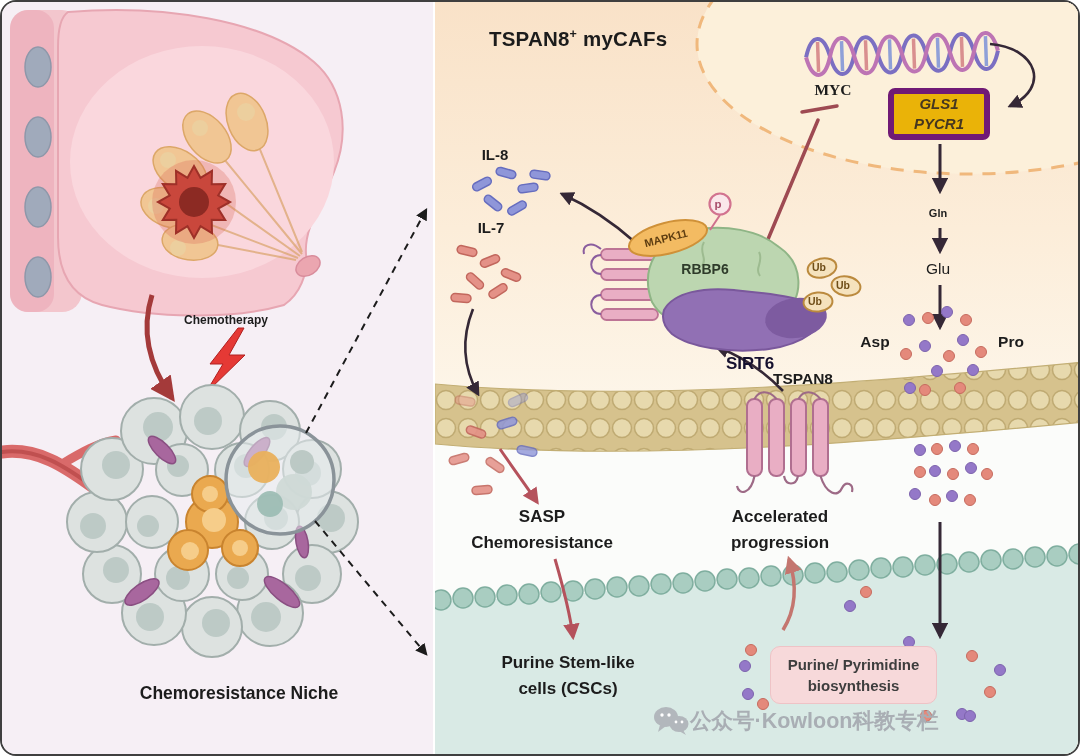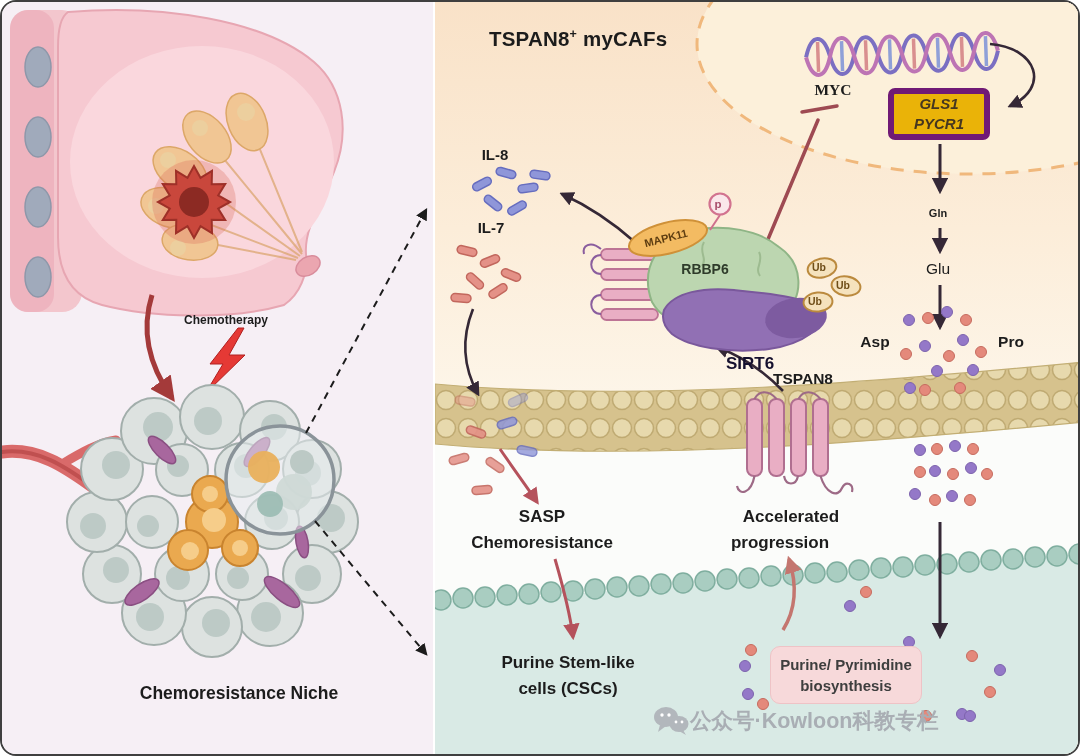--- a/index.html
+++ b/index.html
@@ -9,21 +9,21 @@
   .panel-right{position:absolute;left:431px;top:0;width:649px;height:756px;background:#fdf4e7;border-left:2px solid #ffffff;box-sizing:border-box;}
   .panel-left svg,.panel-right svg{position:absolute;left:0;top:0;display:block;}
   .lbl{position:absolute;transform:translate(-50%,-50%);color:#1c1c1c;white-space:nowrap;z-index:5;line-height:1.1;}
   .b{font-weight:bold;}
   .title{transform:translate(0,-50%);font-size:20.5px;font-weight:bold;letter-spacing:.2px;margin-left:37px;}
   .title sup{font-size:12.5px;font-weight:bold;}
   .title .suffix{margin-left:6px;}
   .gbox{position:absolute;display:flex;flex-direction:column;align-items:center;justify-content:center;z-index:5;box-sizing:border-box;}
   .gls{left:886px;top:86px;width:102px;height:52px;background:#eab308;border:6px solid #701a75;border-radius:7px;}
   .gls div{font-style:italic;font-weight:bold;font-size:15px;color:#46371f;line-height:1.35;}
-  .purine{left:768px;top:644px;width:152px;height:58px;background:#f7d9da;border:1.5px solid #eec3c6;border-radius:10px;}
+  .purine{left:768px;top:644px;width:167px;height:58px;background:#f7d9da;border:1.5px solid #eec3c6;border-radius:10px;}
   .purine div{font-size:15px;font-weight:600;color:#3e3e3e;line-height:1.4;}
   .wm{position:absolute;left:650px;top:702px;display:flex;align-items:center;z-index:9;
       color:#a9aeb4;font-size:21.5px;font-weight:600;}
   .rot{transform:translate(-50%,-50%) rotate(-14deg);}
 </style>
 </head>
 <body>
 
 <div class="stage">
 
@@ -387,21 +387,21 @@
 
   <div class="lbl" style="left:801px;top:377px;font-size:15.5px;font-weight:600;">TSPAN8</div>
 
   <div class="lbl" style="left:936px;top:211px;font-size:11px;font-weight:600;">Gln</div>
   <div class="lbl" style="left:936px;top:267px;font-size:15.5px;font-weight:400;">Glu</div>
   <div class="lbl" style="left:873px;top:340px;font-size:15.5px;font-weight:600;">Asp</div>
   <div class="lbl" style="left:1009px;top:340px;font-size:15.5px;font-weight:600;">Pro</div>
 
   <div class="lbl b" style="left:540px;top:515px;font-size:17px;">SASP</div>
   <div class="lbl b" style="left:540px;top:541px;font-size:17px;">Chemoresistance</div>
-  <div class="lbl b" style="left:778px;top:515px;font-size:17px;margin-left:11px;">Accelerated</div>
+  <div class="lbl b" style="left:778px;top:515px;font-size:17px;">Accelerated</div>
   <div class="lbl b" style="left:778px;top:541px;font-size:17px;">progression</div>
   <div class="lbl b" style="left:566px;top:661px;font-size:17px;">Purine Stem-like</div>
   <div class="lbl b" style="left:566px;top:687px;font-size:17px;">cells (CSCs)</div>
 
   <div class="gbox purine">
     <div>Purine/ Pyrimidine</div>
     <div>biosynthesis</div>
   </div>
 
   <div class="wm">

